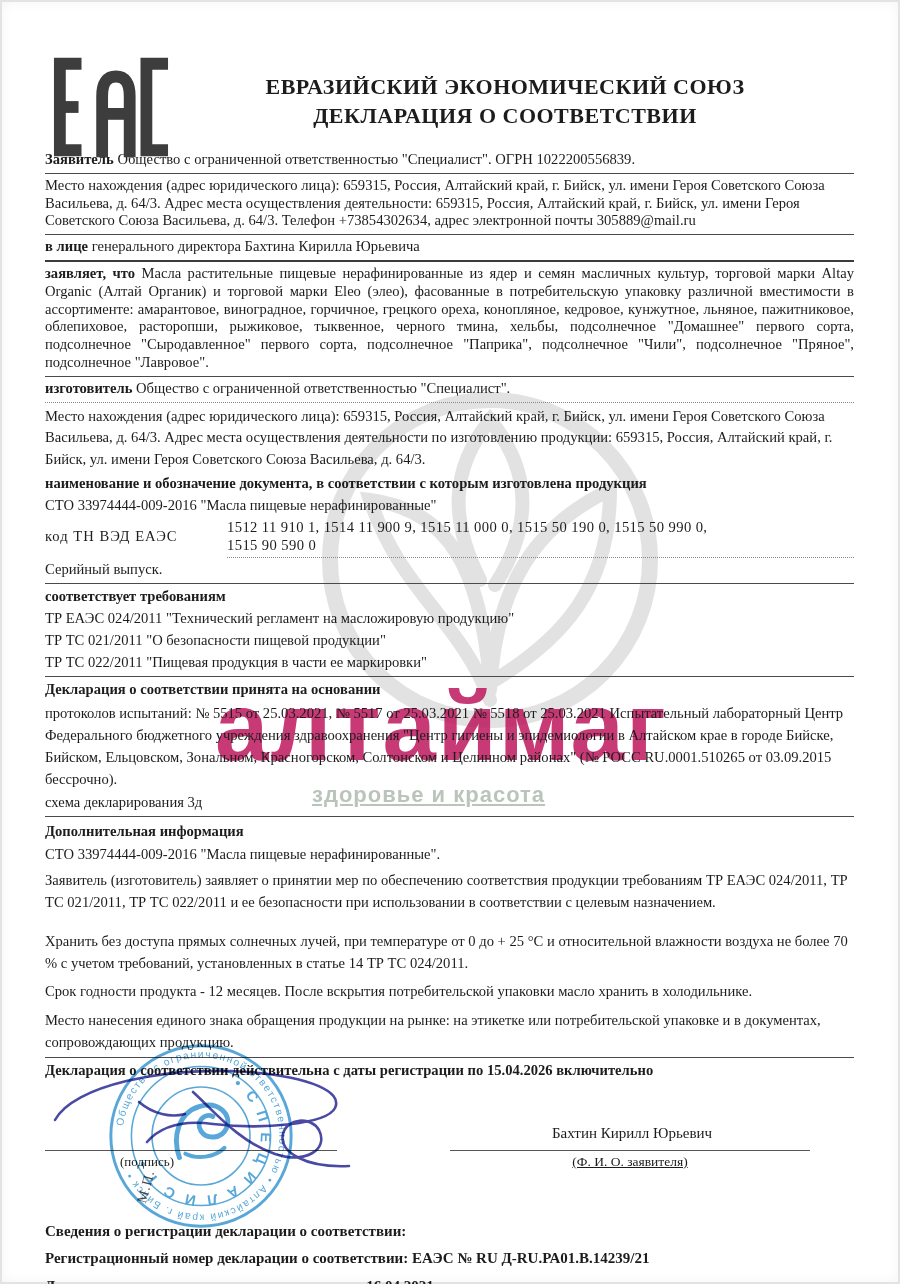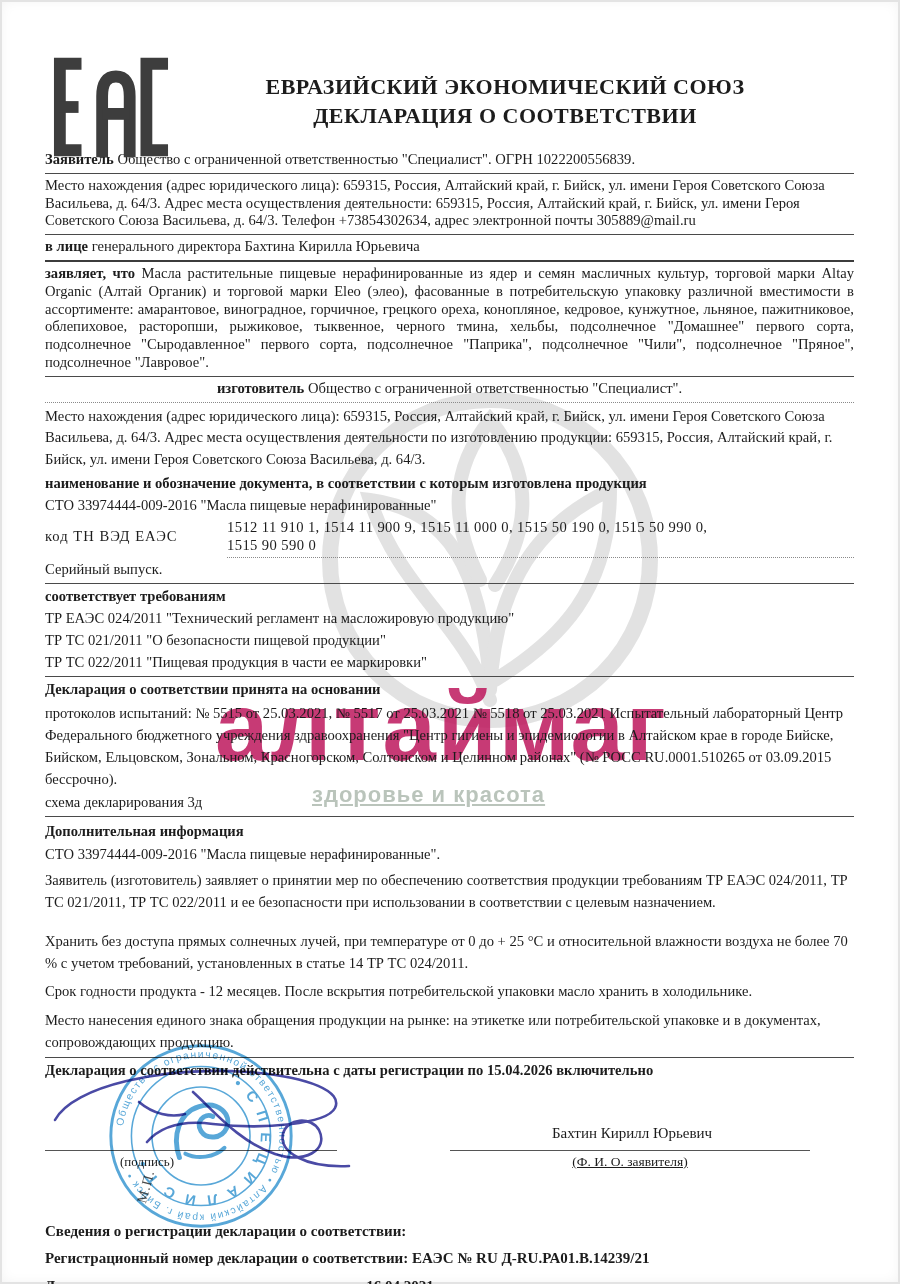--- a/index.html
+++ b/index.html
@@ -23,21 +23,21 @@
   
   .eac{position:absolute;left:52px;top:56px;z-index:2;}
   .titles{position:absolute;left:160px;right:50px;top:72px;text-align:center;z-index:1;}
   .titles .t{font-size:22px;font-weight:bold;letter-spacing:.5px;line-height:29px;}
   
   .content{position:absolute;left:45px;right:46px;top:148px;z-index:1;font-size:14.6px;line-height:1.22;}
   .b{font-weight:bold;}
   .row{padding:3px 0 4px 0;}
   .solid{border-bottom:1.5px solid #4a4a4a;}
   .solid2{border-bottom:2px solid #3c3c3c;}
-  .dotted{border-bottom:1px dotted #8a8a8a;text-align:center;}
+  .dotted{border-bottom:1px dotted #8a8a8a;}
   .just{text-align:justify;}
   .lh15{line-height:1.5;}
   .tnved{display:flex;align-items:flex-start;padding:4px 0 0 0;}
   .tnved .lbl{width:182px;letter-spacing:1px;padding-top:9px;flex:none;}
   .tnved .codes{flex:1;border-bottom:1px dotted #8a8a8a;padding-bottom:3px;letter-spacing:.4px;}
   .gap4{margin-top:4px;} .gap6{margin-top:6px;} .gap8{margin-top:17px;}
   
   .sig-area{position:relative;height:118px;margin-top:10px;}
   .sig-line-left{position:absolute;left:0;top:60px;width:292px;border-bottom:1.4px solid #555;}
   .sig-cap-left{position:absolute;left:75px;top:64px;font-size:13px;color:#222;}

